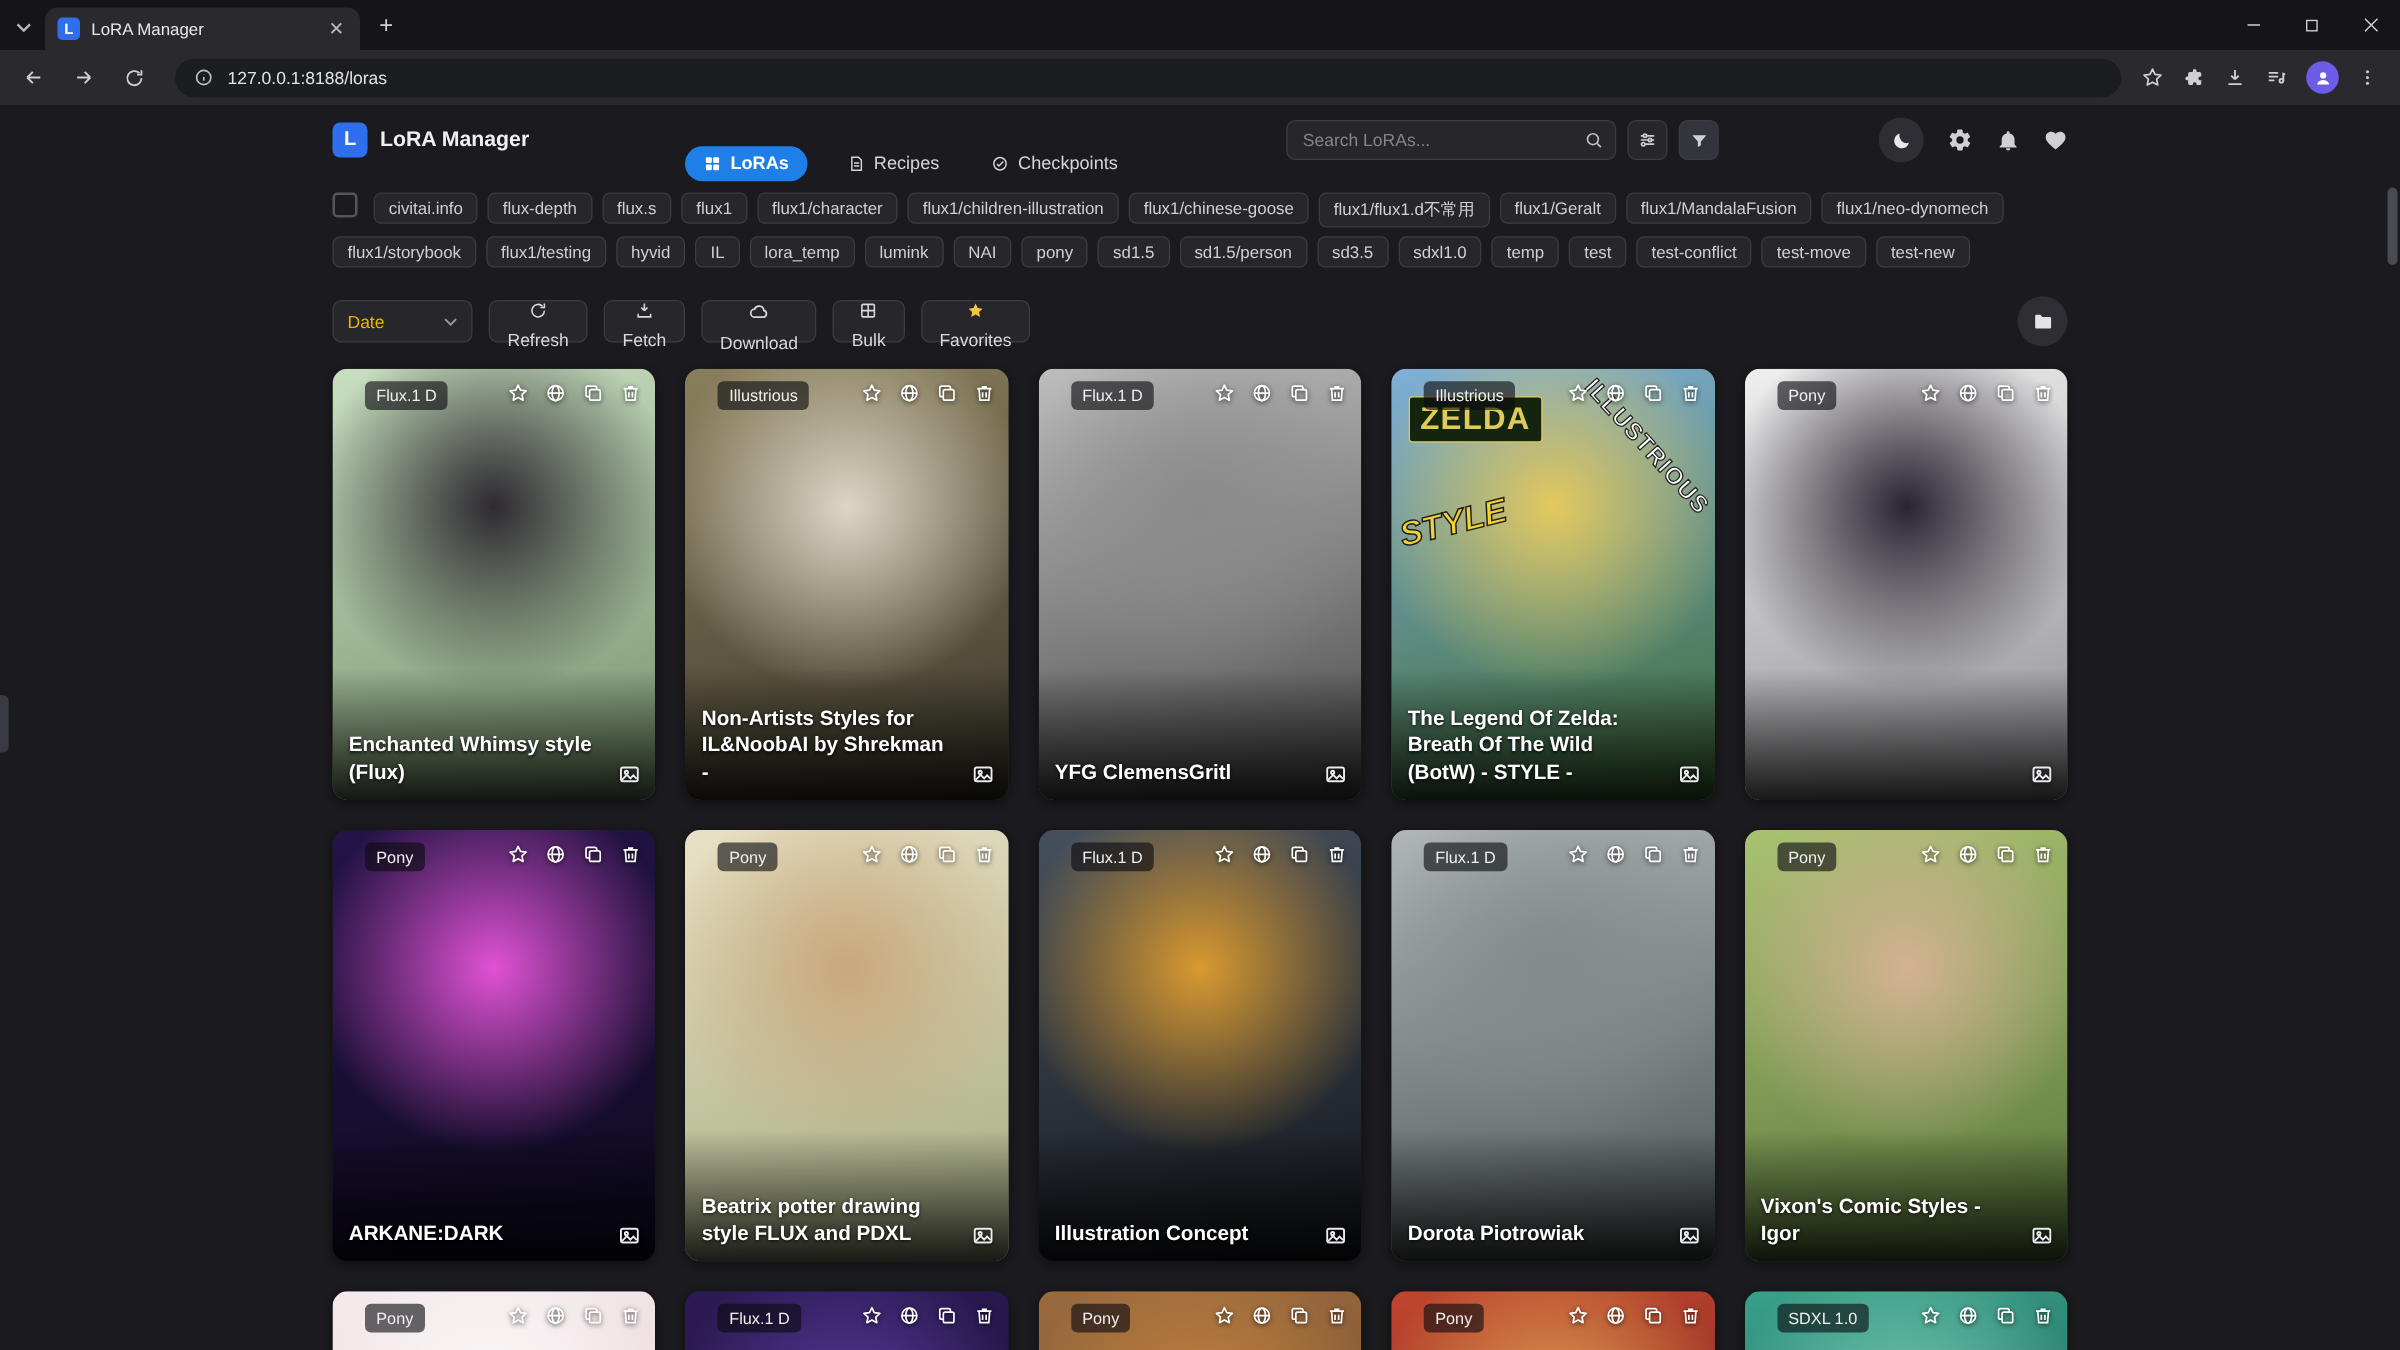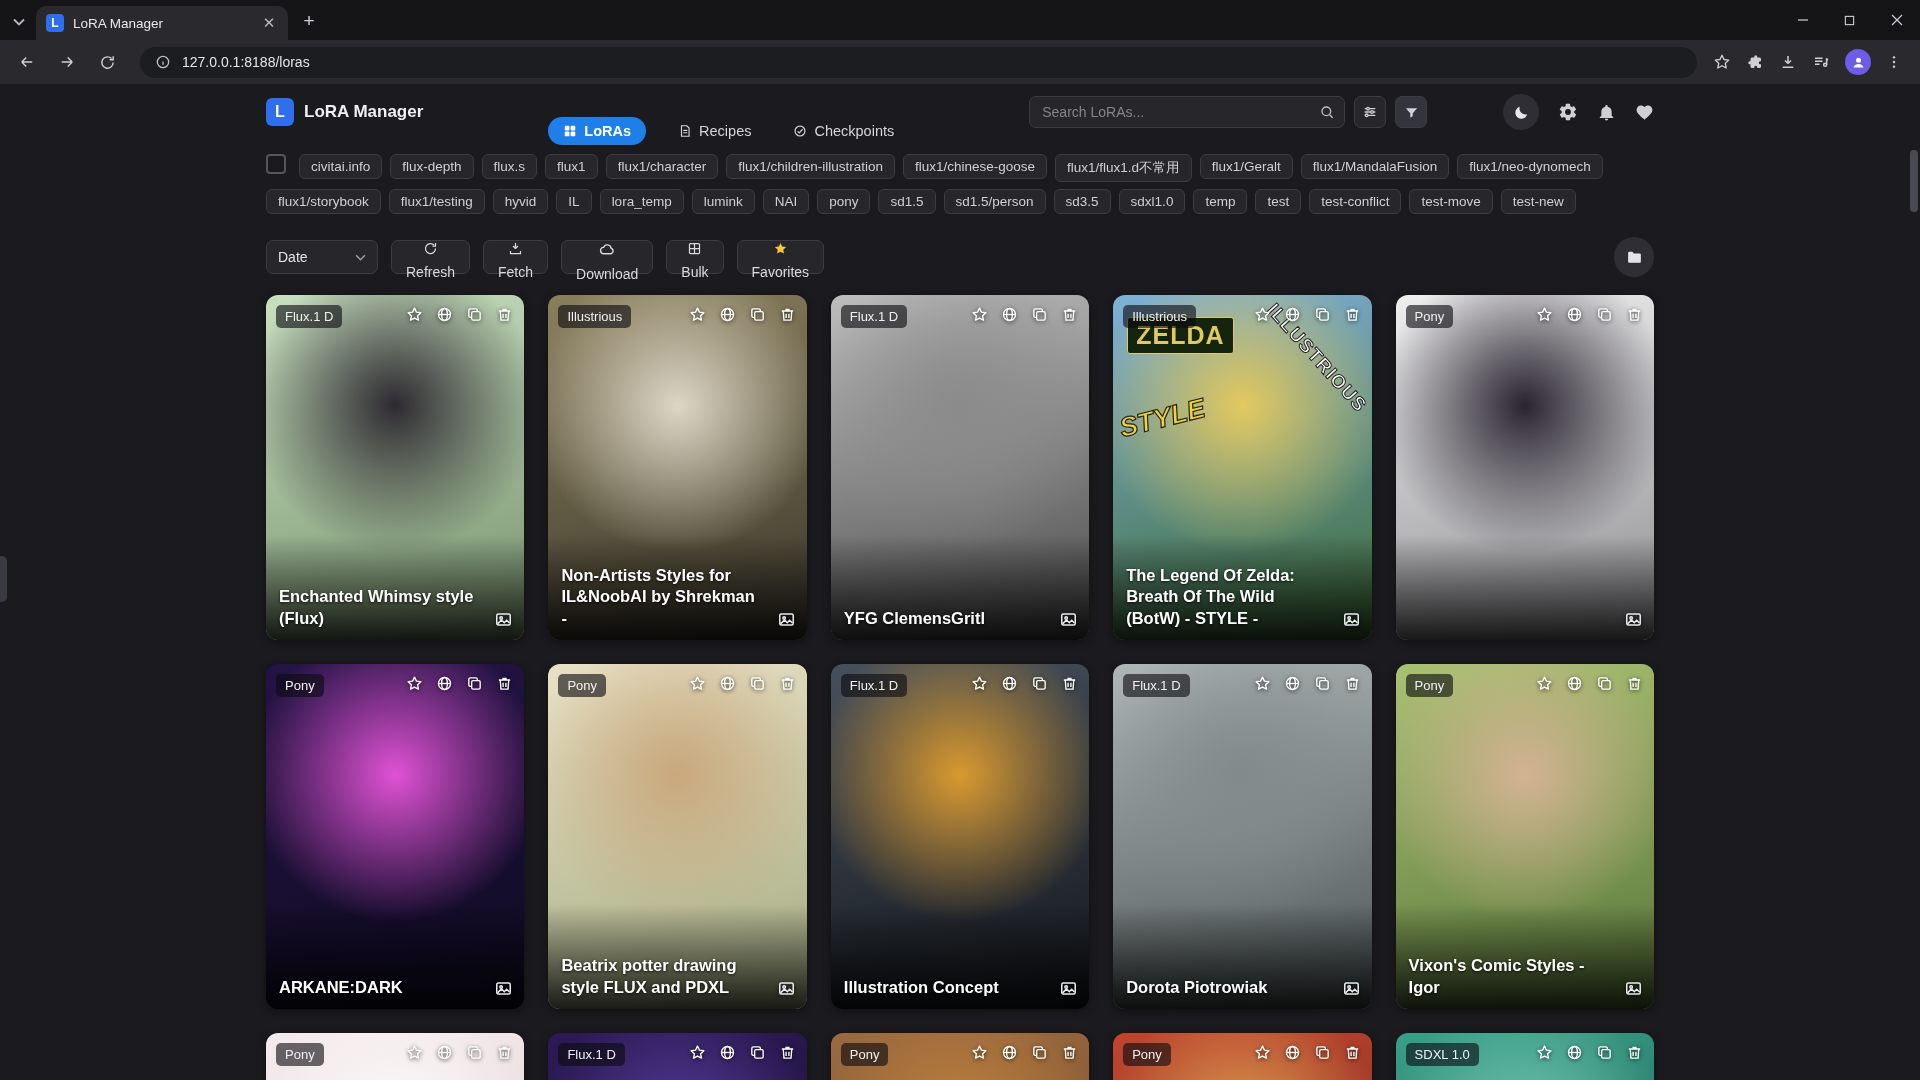--- a/index.html
+++ b/index.html
@@ -32,45 +32,45 @@
   
   .app-header { height:56px; display:flex; align-items:center; background:#1b1b1f; }
   .header-inner { width:1388px; margin:0 auto; display:flex; align-items:center; }
   .logo-group { display:flex; align-items:center; gap:10px; }
   .logo-box { width:28px; height:28px; border-radius:6px; background:#2f6fed; color:#fff; font-weight:700; font-size:16px; display:flex; align-items:center; justify-content:center; }
   .app-title { font-size:17px; font-weight:700; color:#f0f0f2; }
   .main-nav { display:flex; align-items:center; gap:22px; margin-left:125px;margin-top:38px; }
   .nav-item { display:flex; align-items:center; gap:7px; font-size:14.5px; color:#d6d6da; padding:6px 10px; border-radius:17px; }
   .nav-item.active { background:#1f7fe8; color:#fff; padding:6px 15px; font-weight:600; }
   .search-group { display:flex; align-items:center; gap:9px; margin-left:125px; }
-  .search-box { width:316px; height:32px; background:#26262b; border:1px solid #3c3c44; border-radius:7px; display:flex; align-items:center; padding:0 9px 0 12px; }
+  .search-box { width:264px; height:32px; background:#26262b; border:1px solid #3c3c44; border-radius:7px; display:flex; align-items:center; padding:0 9px 0 12px; }
   .search-box input { flex:1; background:transparent; border:none; outline:none; color:#e4e4e6; font-size:14px; font-family:"Liberation Sans",sans-serif; }
   .search-box input::placeholder { color:#84848d; }
   .sq-btn { width:32px; height:32px; background:#26262b; border:1px solid #3c3c44; border-radius:7px; display:flex; align-items:center; justify-content:center; color:#cfd0d4; }
   .sq-btn.lighter { background:#34353c; }
   .header-icons { display:flex; align-items:center; gap:19px; margin-left:auto; }
   .circle-btn { width:36px; height:36px; border-radius:50%; background:#2e2e34; display:flex; align-items:center; justify-content:center; color:#e8e8ea; }
   .plain-icon { color:#cfcfd6; display:flex; }
 
   
   .content { width:1388px; margin:0 auto; }
   .tags-wrap { margin-top:14px; display:flex; flex-wrap:wrap; gap:7px 8px; align-items:flex-start; }
   .tag-checkbox { width:20px; height:20px; border:2px solid #55555e; border-radius:4px; background:transparent; margin-right:5px; }
   .tag { background:#26262b; border:1px solid #3c3c44; border-radius:6px; padding:4px 11px; font-size:13.5px; color:#cfcfd6; white-space:nowrap; }
 
   .actionbar { margin-top:23px; display:flex; align-items:center; gap:13px; }
-  .select-ctl { width:112px; height:34px; background:#26262b; border:1px solid #3c3c44; border-radius:7px; display:flex; align-items:center; justify-content:space-between; padding:0 11px; font-size:14px; color:#e5e5e5; }
+  .select-ctl { width:112px; height:34px; background:#26262b; border:1px solid #3c3c44; border-radius:7px; display:flex; align-items:center; justify-content:space-between; padding:0 11px; font-size:14px; color:#eab308; }
   .act-btn { height:34px; background:#26262b; border:1px solid #3c3c44; border-radius:7px; display:flex; align-items:center; gap:8px; padding:0 14px; font-size:14px; color:#d9d9de;flex-direction:column; }
   .act-btn .star-y { color:#f5c542; }
   .actionbar .spacer { flex:1; }
   .folder-btn { width:40px; height:40px; border-radius:50%; background:#2e2e34; display:flex; align-items:center; justify-content:center; color:#e4e4e8; }
 
   .grid { margin-top:18px; display:grid; grid-template-columns:repeat(5, 1fr); gap:24px; }
   .card { position:relative; height:345px; border-radius:12px; overflow:hidden; background:#2a2a30; box-shadow:0 2px 8px rgba(0,0,0,.45); }
-  .badge { position:absolute; top:10px; left:10px; background:rgba(12,12,16,.62); padding:4px 9px; border-radius:5px; font-size:13px; color:#f0f0f2; z-index:3; }
+  .badge { position:absolute; top:10px; left:26px; background:rgba(12,12,16,.62); padding:4px 9px; border-radius:5px; font-size:13px; color:#f0f0f2; z-index:3; }
   .card-icons { position:absolute; top:11px; right:11px; display:flex; gap:13px; z-index:3; color:#fff; filter:drop-shadow(0 1px 2px rgba(0,0,0,.7)); }
   .cicon svg { width:17px; height:17px; }
   .title-grad { position:absolute; left:0; right:0; bottom:0; height:105px; background:linear-gradient(180deg, rgba(0,0,0,0) 0%, rgba(0,0,0,.85) 100%); z-index:1; }
   .card-title { position:absolute; left:13px; right:46px; bottom:11px; z-index:2; font-size:16.5px; font-weight:700; line-height:1.3; color:#fff; text-shadow:0 1px 3px rgba(0,0,0,.85); }
   .img-icon { position:absolute; right:11px; bottom:11px; z-index:2; color:#eceds0; color:#ececf0; filter:drop-shadow(0 1px 2px rgba(0,0,0,.7)); }
   .img-icon svg { width:19px; height:19px; }
 
   .art-overlay { position:absolute; inset:0; z-index:2; pointer-events:none; }
   .ov-logo { position:absolute; top:22px; left:14px; background:#15240f; color:#e0ca5e; font-weight:800; font-size:25px; letter-spacing:1px; padding:3px 8px; border-radius:3px; border:1px solid #e0ca5e; }
   .ov-style { position:absolute; top:108px; left:6px; font-weight:800; font-style:italic; font-size:27px; color:#f2d431; transform:rotate(-14deg); -webkit-text-stroke:1.2px #1e1e1e; }

